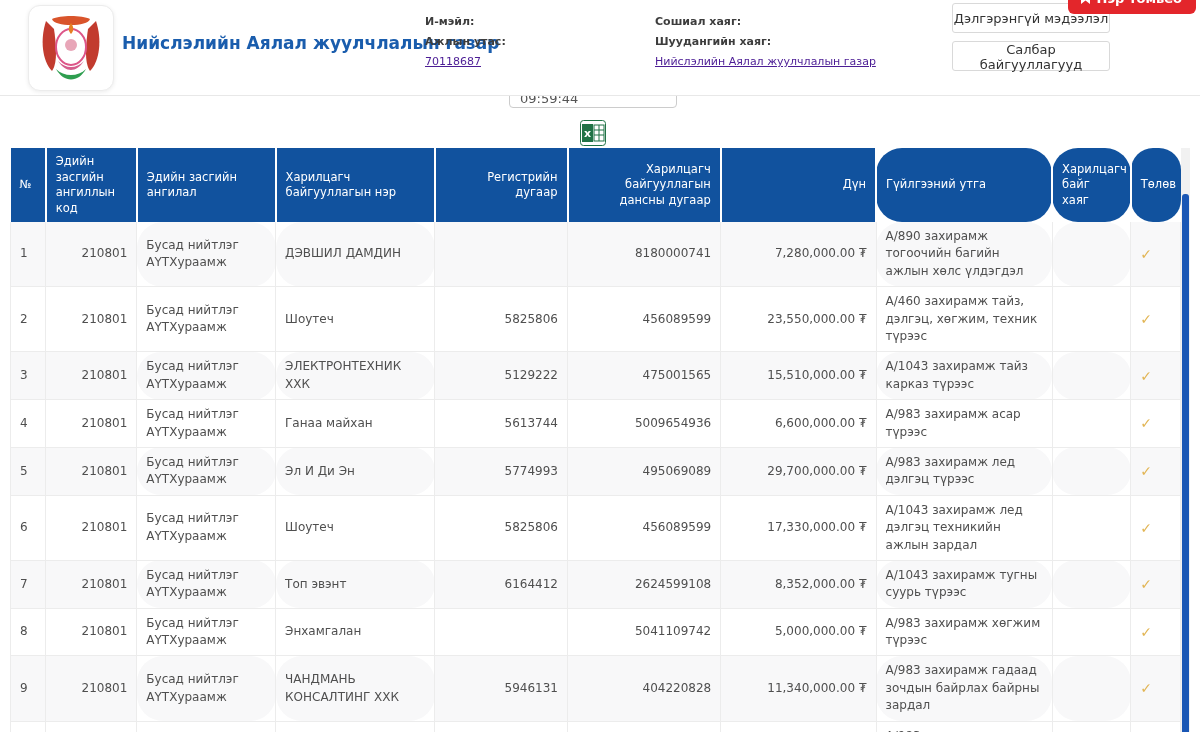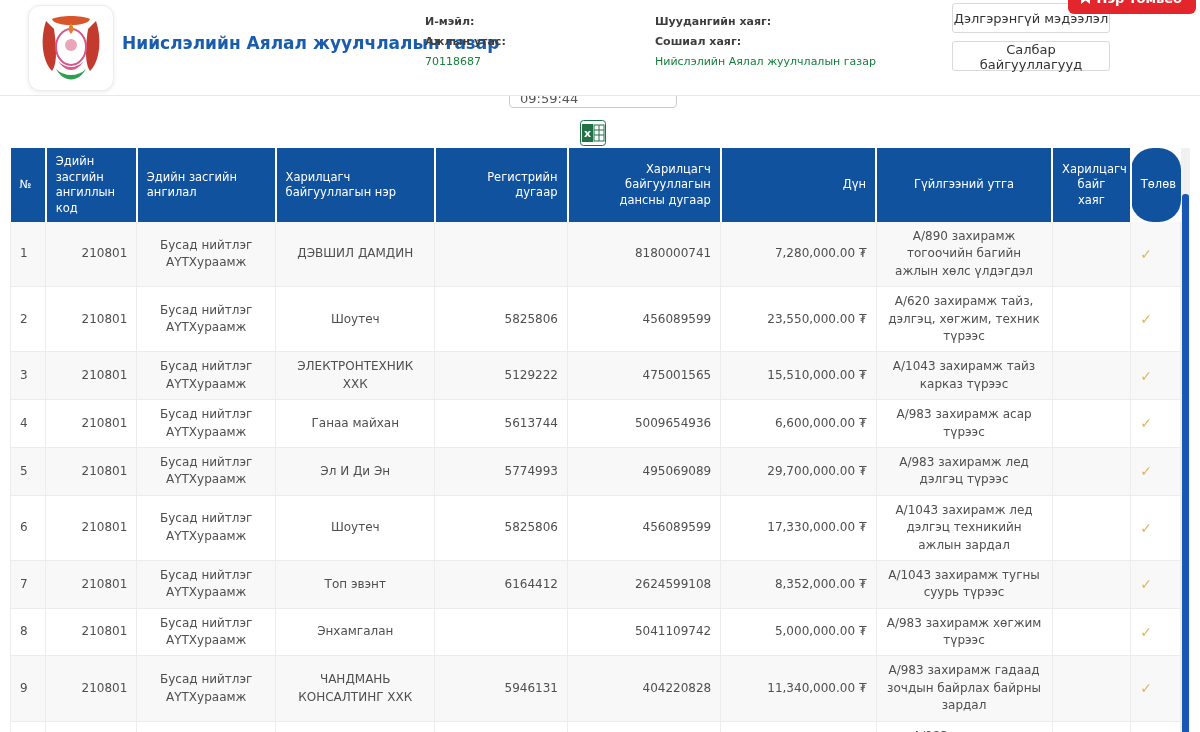--- a/index.html
+++ b/index.html
@@ -8,21 +8,21 @@
   .page { position:relative; width:1200px; height:732px; background:#fff; overflow:hidden; }
 
   
   .top-header { position:relative; height:96px; border-bottom:1px solid #e8e8e8; background:#fff; }
   .logo-card { position:absolute; left:28px; top:5px; width:86px; height:86px; background:#fff;
     border:1px solid #ececec; border-radius:12px; box-shadow:0 1px 4px rgba(0,0,0,.08);
     display:flex; align-items:center; justify-content:center; }
   .org-title { position:absolute; left:122px; top:33px; font-size:17px; font-weight:bold; color:#1a5dad; }
   .contact-block { position:absolute; top:12px; font-size:11px; line-height:20px; color:#3d3d3d; }
   .contact-block .lbl { font-weight:bold; display:block; }
-  .contact-block .val { color:#15803d; display:block; }
+  .contact-block .val { color:#4c1d95; display:block;text-decoration:underline; }
   .cb1 { left:425px; } .cb2 { left:655px; }
   .header-buttons { position:absolute; right:90px; top:3px; display:flex; flex-direction:column; gap:8px; }
   .hbtn { width:158px; height:30px; background:#fff; border:1px solid #d9d9d9; border-radius:3px;
     font-size:13px; color:#333; cursor:pointer; font-family:inherit; }
   .ribbon { position:absolute; top:-16px; right:4px; height:30px; background:#e3262b; color:#fff;
     border:none; border-radius:6px; font-size:13px; font-weight:bold; padding:0 14px 2px 12px;
     display:flex; align-items:center; gap:6px; cursor:pointer; font-family:inherit; }
 
   
   .toolbar { height:52px; display:flex; align-items:center; justify-content:flex-end; gap:12px; padding-right:14px;flex-direction:column; }
@@ -37,21 +37,21 @@
   table { border-collapse:collapse; table-layout:fixed; width:calc(100% - 9px); }
   thead th { background:#11529e; color:#fff; font-size:11.5px; font-weight:normal; line-height:1.35;
     padding:6px 9px; height:46px; border-right:2px solid #fff; vertical-align:middle; }
   thead th:last-child { border-right:none;border-radius:22px; }
   th.pre { white-space:pre-line; }
   tbody td { font-size:12px; color:#4f4f4f; padding:6px 9px; border-bottom:1px solid #ececec;
     border-right:1px solid #ececec; vertical-align:middle; line-height:1.45; word-wrap:break-word; }
   tbody td:first-child { border-left:1px solid #ececec; }
   tbody tr:nth-child(odd) { background:#f8f8f9; }
   tbody tr:nth-child(even) { background:#fff; }
-  .al { text-align:center; } .ar { text-align:right; } .ac { text-align:left;margin-top:36px; }
+  .al { text-align:left;border-radius:26px; } .ar { text-align:right; } .ac { text-align:left;margin-top:36px; }
   .c-status { color:#e2b554; font-size:14px; }
 
   
   .scroll-track { position:absolute; top:0; right:0; width:9px; height:100%; background:#f1f1f1; }
   .scroll-thumb { position:absolute; top:46px; left:1px; width:7px; height:560px; background:#1a57b5; border-radius:3px; }
 </style>
 </head>
 <body>
 
 <div class="page">
@@ -70,22 +70,22 @@
       </svg>
     </div>
     <h1 class="org-title">Нийслэлийн Аялал жуулчлалын газар</h1>
 
     <div class="contact-block cb1">
       <span class="lbl">И-мэйл:</span>
       <span class="lbl">Ажлын утас:</span>
       <span class="val">70118687</span>
     </div>
     <div class="contact-block cb2">
+      <span class="lbl">Сошиал хаяг:</span>
       <span class="lbl">Шуудангийн хаяг:</span>
-      <span class="lbl">Сошиал хаяг:</span>
       <span class="val">Нийслэлийн Аялал жуулчлалын газар</span>
     </div>
 
     <div class="header-buttons">
       <button class="hbtn">Дэлгэрэнгүй мэдээлэл</button>
       <button class="hbtn">Салбар байгууллагууд</button>
     </div>
 
     <button class="ribbon">
       <svg width="11" height="14" viewBox="0 0 11 14">
@@ -161,21 +161,21 @@
     <td class="ac c-status">✓</td>
   </tr>
           <tr>
     <td class="ac">2</td>
     <td class="ar">210801</td>
     <td class="al">Бусад нийтлэг АҮТХураамж</td>
     <td class="al">Шоутеч</td>
     <td class="ar">5825806</td>
     <td class="ar">456089599</td>
     <td class="ar">23,550,000.00 ₮</td>
-    <td class="al">А/620 захирамж тайз, дэлгэц, хөгжим, техник түрээс</td>
+    <td class="al">А/460 захирамж тайз, дэлгэц, хөгжим, техник түрээс</td>
     <td class="al"></td>
     <td class="ac c-status">✓</td>
   </tr>
           <tr>
     <td class="ac">3</td>
     <td class="ar">210801</td>
     <td class="al">Бусад нийтлэг АҮТХураамж</td>
     <td class="al">ЭЛЕКТРОНТЕХНИК ХХК</td>
     <td class="ar">5129222</td>
     <td class="ar">475001565</td>

